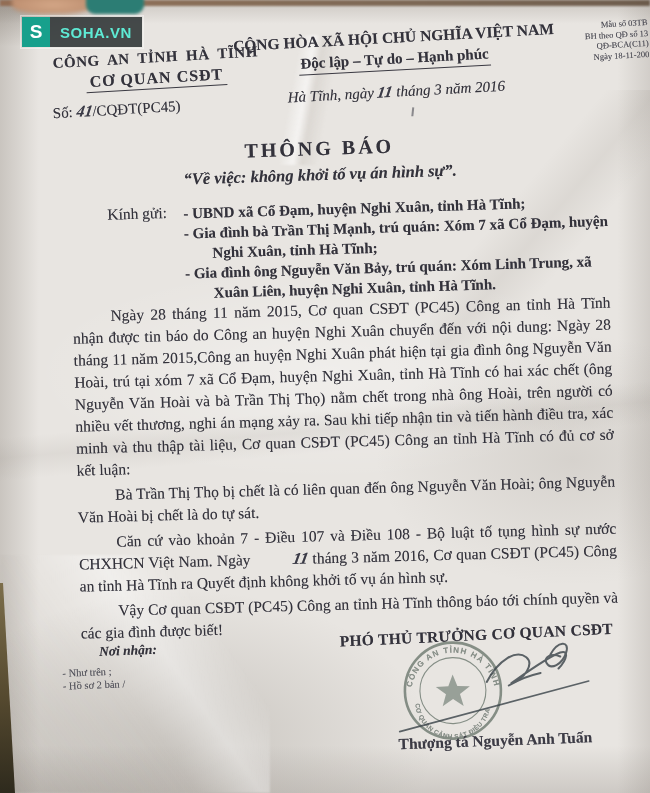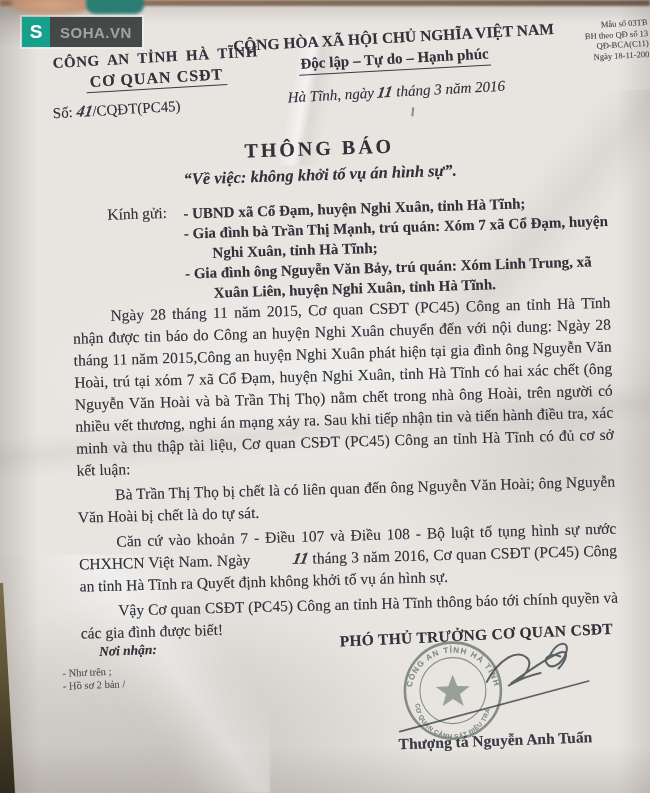--- a/index.html
+++ b/index.html
@@ -86,21 +86,21 @@
   .sign-title{position:absolute;left:330px;top:629px;width:285px;text-align:center;font-weight:700;
     font-size:15.5px;letter-spacing:.3px;transform:rotate(-1.6deg);white-space:nowrap;}
   .stamp-wrap{position:absolute;left:386px;top:637px;width:212px;height:112px;}
   .sign-name{position:absolute;left:382px;top:735px;width:215px;text-align:center;font-weight:700;
     font-size:15.5px;transform:rotate(-1deg);white-space:nowrap;color:#3c3b45;}
   
   .soha{position:absolute;left:20px;top:15px;display:flex;align-items:stretch;height:30px;
     border:1px solid rgba(255,255,255,.35);background:rgba(255,255,255,.12);padding:1px;}
   .soha .badge{width:28px;background:#17a08c;color:#fff;font-family:"Liberation Sans",sans-serif;
     font-weight:700;font-size:19px;display:flex;align-items:center;justify-content:center;}
-  .soha .site{background:rgba(44,50,51,.88);color:#a3a3a3;font-family:"Liberation Sans",sans-serif;
+  .soha .site{background:rgba(44,50,51,.88);color:#5eead4;font-family:"Liberation Sans",sans-serif;
     font-weight:700;font-size:15px;letter-spacing:.5px;display:flex;align-items:center;padding:0 10px;}
 </style>
 </head>
 <body>
 
 <div class="photo">
   <div class="paper"></div>
   <div class="crease-a"></div>
   <div class="crease-b"></div>
   <div class="crease-c"></div>

